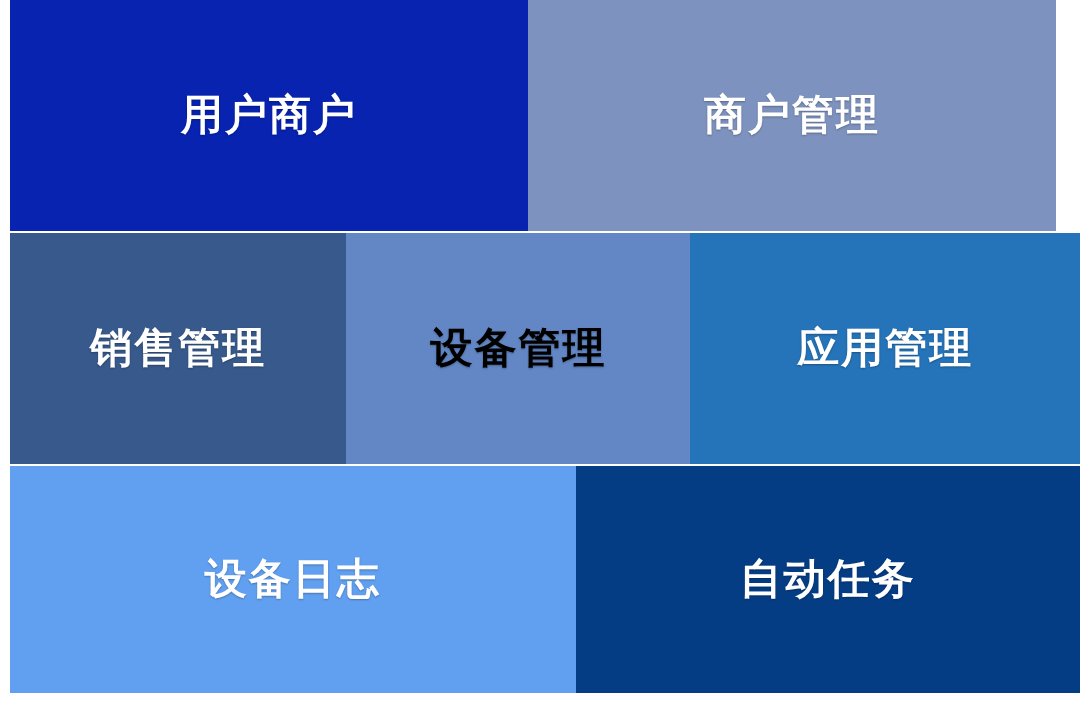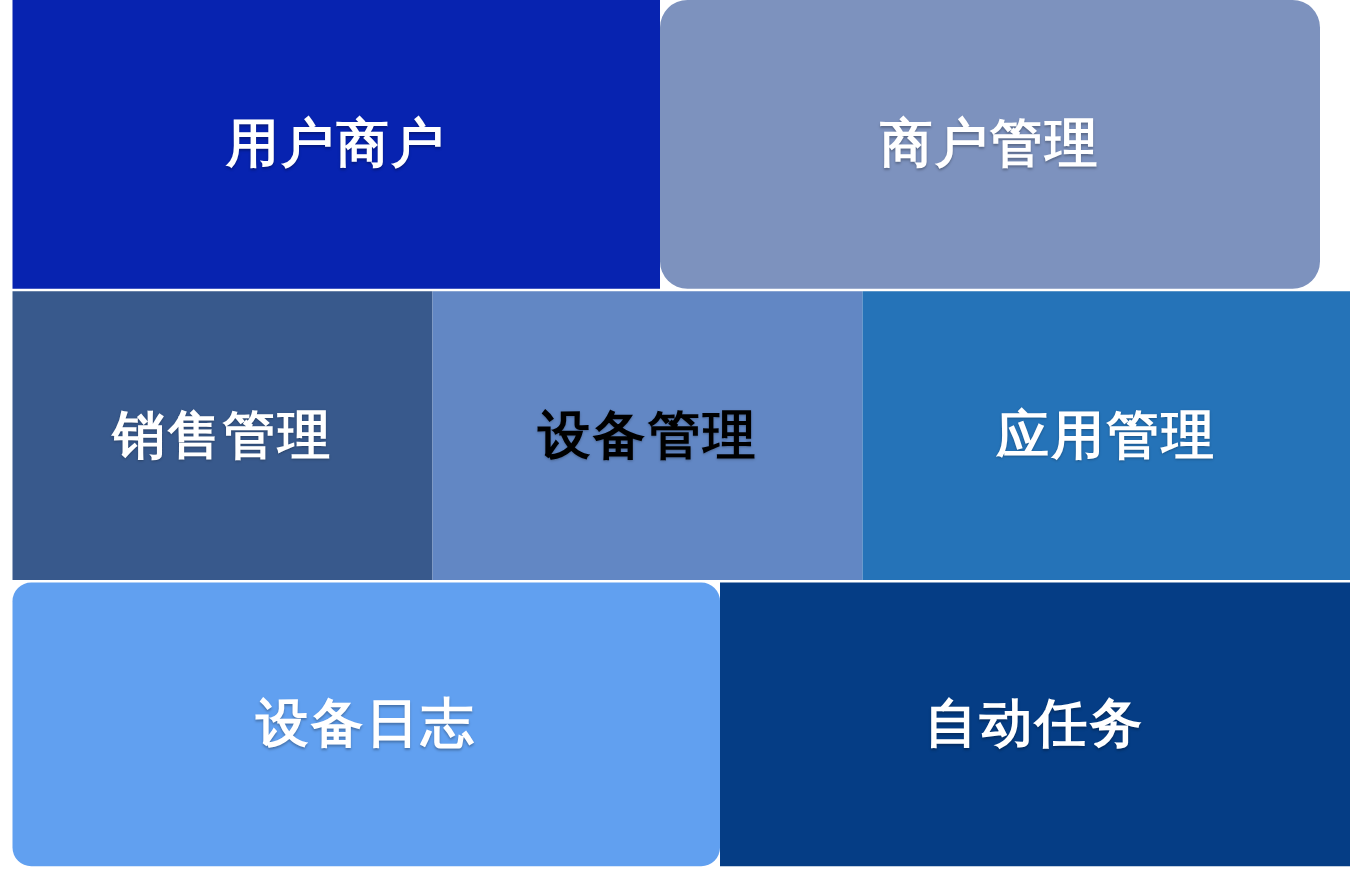--- a/index.html
+++ b/index.html
@@ -50,29 +50,29 @@
     -webkit-font-smoothing: antialiased;
   }
 
   
   #row-1 { top: 0px;   height: 231px; }
   #row-2 { top: 233px; height: 231px; }
   #row-3 { top: 466px; height: 227px; }
 
   
   #tile-user-merchant    { margin-left: 10px; width: 518px; }
-  #tile-merchant-manage  { width: 528px; border-radius: 22px; }
+  #tile-merchant-manage  { width: 528px; }
 
   
   #tile-sales-manage     { margin-left: 10px; width: 348px; }
   #tile-device-manage    { width: 356px; }
   #tile-app-manage       { width: 403px; }
 
   
-  #tile-device-log       { margin-left: 10px; width: 592px; border-radius: 15px; }
+  #tile-device-log       { margin-left: 10px; width: 592px; }
   #tile-auto-task        { width: 528px; }
 </style>
 </head>
 <body style="background-color: rgb(255, 255, 255);">
 
 <div class="tile-board">
 
   <div class="tile-row" id="row-1">
 
     <div class="tile" id="tile-user-merchant" style="background-color: rgb(7, 35, 176);">

